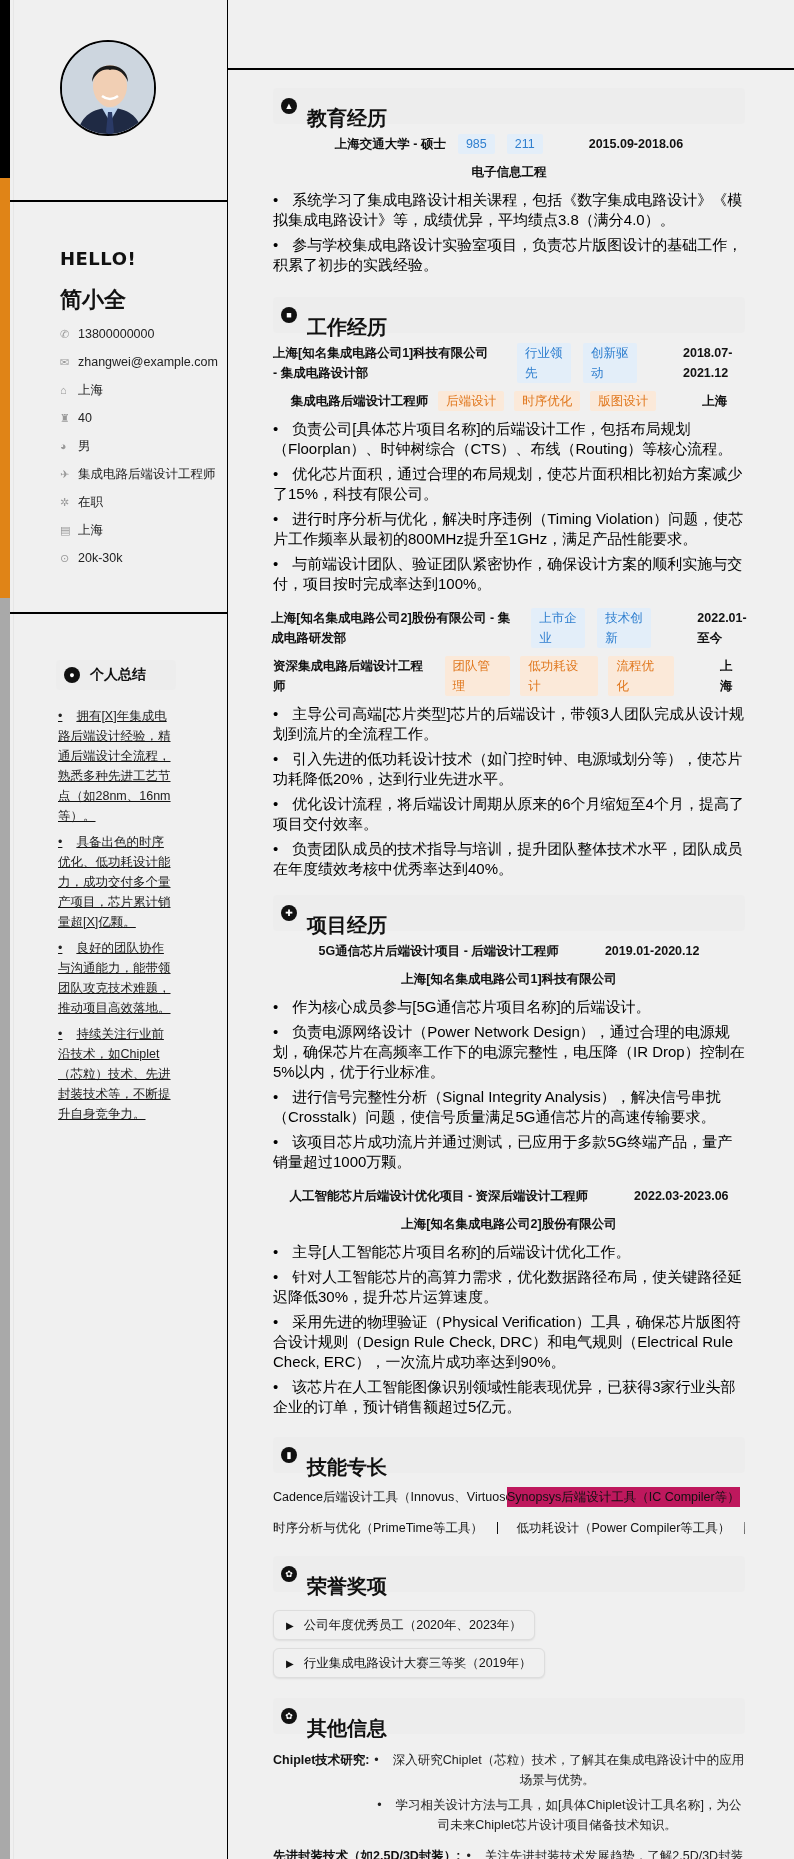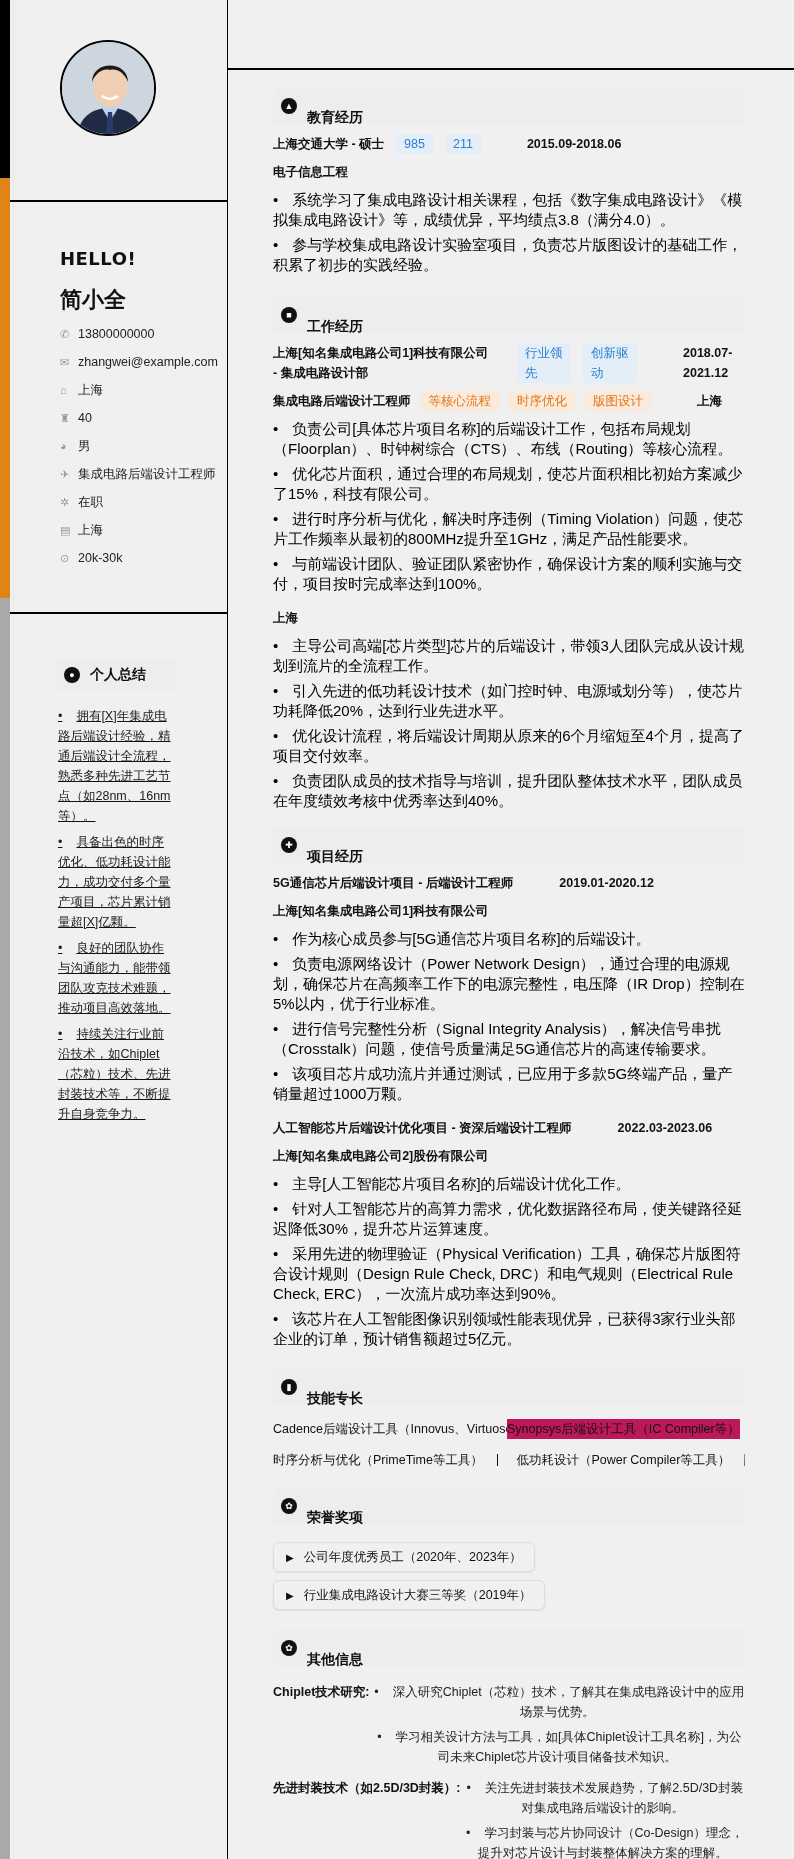--- a/index.html
+++ b/index.html
@@ -20,22 +20,22 @@
   .contacts .ic { width: 18px; flex: 0 0 18px; color: #999; font-size: 11px; line-height: 20px; }
   .summary-head { position: absolute; left: 56px; top: 660px; width: 120px; height: 30px; background: #ededed; border-radius: 4px; display: flex; align-items: center; padding-left: 8px; }
   .circle-icon { display: inline-flex; width: 16px; height: 16px; border-radius: 50%; background: #111; color: #fff; font-size: 9px; align-items: center; justify-content: center; margin-right: 10px; }
   .summary-head .t { font-size: 14px; font-weight: 700; }
   .summary { position: absolute; left: 58px; top: 706px; width: 118px; list-style: none; text-decoration: underline; }
   .summary li { font-size: 12.5px; line-height: 20px; color: #222; margin-bottom: 6px; }
   .summary li::before { content: "•"; margin-right: 14px; }
   .topline { position: absolute; left: 228px; top: 68px; width: 566px; height: 1.5px; background: #000; }
   .main { position: absolute; left: 273px; top: 88px; width: 472px; }
   .sec-head { height: 36px; background: #ededed; border-radius: 4px; display: flex; align-items: center; padding-left: 8px; margin-bottom: 10px; }
-  .sec-head .t { font-size: 14px; font-weight: 700; margin-top: 24px; }
-  .row { display: flex; align-items: flex-start; justify-content: flex-start; font-size: 12.5px; line-height: 20px; margin-bottom: 8px; gap: 46px; }
+  .sec-head .t { font-size: 20px; font-weight: 700; margin-top: 24px; }
+  .row { display: flex; align-items: flex-start; justify-content: center; font-size: 12.5px; line-height: 20px; margin-bottom: 8px; gap: 46px; }
   .row .l { display: flex; align-items: flex-start; flex-wrap: nowrap; }
   .bold { font-weight: 700; }
   .tag-blue { background: #e3eef9; color: #2f7fcf; padding: 0 8px; margin-left: 12px; border-radius: 2px; font-size: 12.5px; line-height: 20px; }
   .tag-orange { background: #fbe9d9; color: #e0771d; padding: 0 8px; margin-left: 10px; border-radius: 2px; font-size: 12.5px; line-height: 20px; }
   .bullets { list-style: none; margin-bottom: 14px; }
   .bullets li { font-size: 15px; line-height: 20px; color: #000000; margin-bottom: 5px; }
   .bullets li::before { content: "•"; margin-right: 14px; }
   .entry { margin-bottom: 14px; }
   .skills { margin-bottom: 18px; }
   .skill-row { display: flex; font-size: 12.5px; line-height: 20px; margin-bottom: 11px; white-space: nowrap; }
@@ -160,36 +160,50 @@
         <div class="l">
           <span class="bold" style="width:220px">上海[知名集成电路公司1]科技有限公司 - 集成电路设计部</span>
           <span class="tag-blue" style="width:54px;margin-left:24px">行业领先</span>
           <span class="tag-blue" style="width:54px">创新驱动</span>
         </div>
         <span class="bold">2018.07-2021.12</span>
       </div>
       <div class="row">
         <div class="l">
           <span class="bold">集成电路后端设计工程师</span>
-          <span class="tag-orange">等核心流程</span>
+          <span class="tag-orange">后端设计</span>
           <span class="tag-orange">时序优化</span>
           <span class="tag-orange">版图设计</span>
         </div>
         <span class="bold">上海</span>
       </div>
       <ul class="bullets">
         <li>负责公司[具体芯片项目名称]的后端设计工作，包括布局规划（Floorplan）、时钟树综合（CTS）、布线（Routing）等核心流程。</li>
         <li>优化芯片面积，通过合理的布局规划，使芯片面积相比初始方案减少了15%，科技有限公司。</li>
         <li>进行时序分析与优化，解决时序违例（Timing Violation）问题，使芯片工作频率从最初的800MHz提升至1GHz，满足产品性能要求。</li>
         <li>与前端设计团队、验证团队紧密协作，确保设计方案的顺利实施与交付，项目按时完成率达到100%。</li>
       </ul>
     </div>
 
     <div class="entry">
       <div class="row">
+        <div class="l">
+          <span class="bold" style="width:248px">上海[知名集成电路公司2]股份有限公司 - 集成电路研发部</span>
+          <span class="tag-blue" style="width:54px">上市企业</span>
+          <span class="tag-blue" style="width:54px">技术创新</span>
+        </div>
+        <span class="bold">2022.01-至今</span>
+      </div>
+      <div class="row">
+        <div class="l">
+          <span class="bold">资深集成电路后端设计工程师</span>
+          <span class="tag-orange">团队管理</span>
+          <span class="tag-orange">低功耗设计</span>
+          <span class="tag-orange">流程优化</span>
+        </div>
         <span class="bold">上海</span>
       </div>
       <ul class="bullets">
         <li>主导公司高端[芯片类型]芯片的后端设计，带领3人团队完成从设计规划到流片的全流程工作。</li>
         <li>引入先进的低功耗设计技术（如门控时钟、电源域划分等），使芯片功耗降低20%，达到行业先进水平。</li>
         <li>优化设计流程，将后端设计周期从原来的6个月缩短至4个月，提高了项目交付效率。</li>
         <li>负责团队成员的技术指导与培训，提升团队整体技术水平，团队成员在年度绩效考核中优秀率达到40%。</li>
       </ul>
     </div>
   </section>

